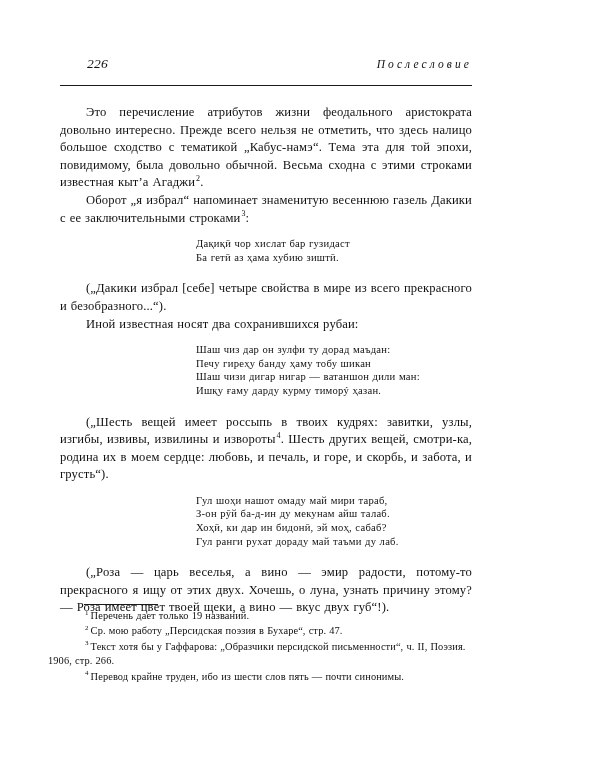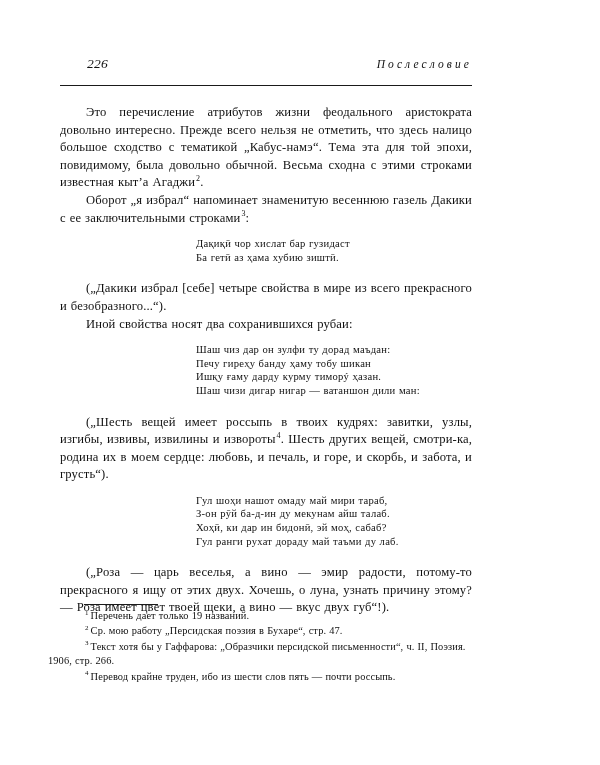--- a/index.html
+++ b/index.html
@@ -137,43 +137,43 @@
 
     <p class="para indent"><span>Оборот „я избрал“ напоминает знаменитую весеннюю газель Дакики с ее заключительными строками</span><sup>3</sup><span>:</span></p>
 
     <div class="verse verse-gap-top verse-gap-bot">
       <div>Дақиқӣ чор хислат бар гузидаст</div>
       <div>Ба гетӣ аз ҳама хубию зиштӣ.</div>
     </div>
 
     <p class="para indent">(„Дакики избрал [себе] четыре свойства  в мире из всего прекрасного и безобразного...“).</p>
 
-    <p class="para indent">Иной свойства носят два сохранившихся рубаи:</p>
+    <p class="para indent">Иной известная носят два сохранившихся рубаи:</p>
 
     <div class="verse verse-gap-top verse-gap-bot">
       <div>Шаш чиз дар он зулфи ту дорад маъдан:</div>
       <div>Печу гиреҳу банду ҳаму тобу шикан</div>
+      <div>Шаш чизи дигар нигар — ватаншон дили ман:</div>
       <div>Ишқу ғаму дарду курму тиморý ҳазан.</div>
-      <div>Шаш чизи дигар нигар — ватаншон дили ман:</div>
     </div>
 
     <p class="para indent"><span>(„Шесть вещей имеет россыпь в твоих кудрях: завитки, узлы, изгибы, извивы, извилины и извороты</span><sup>4</sup><span>. Шесть других вещей, смотри-ка, родина их в моем сердце: любовь, и печаль, и горе, и скорбь, и забота, и грусть“).</span></p>
 
     <div class="verse verse-gap-top verse-gap-bot">
       <div>Гул шоҳи нашот омаду май мири тараб,</div>
       <div>З-он рӯй ба-д-ин ду мекунам айш талаб.</div>
       <div>Хоҳӣ, ки дар ин бидонӣ, эй моҳ, сабаб?</div>
       <div>Гул ранги рухат дораду май таъми ду лаб.</div>
     </div>
 
     <p class="para indent">(„Роза — царь веселья, а вино — эмир радости, потому-то прекрасного я ищу от этих двух. Хочешь, о луна, узнать причину этому? — Роза имеет цвет твоей щеки, а вино — вкус двух губ“!).</p>
 
   </div>
 
   <div class="footnotes">
     <hr class="fn-rule">
     <p><sup>1</sup><span>Перечень дает только 19 названий.</span></p>
     <p><sup>2</sup><span>Ср. мою работу „Персидская поэзия в Бухаре“, стр. 47.</span></p>
     <p><sup>3</sup><span>Текст хотя бы у Гаффарова: „Образчики персидской письменности“, ч. II, Поэзия. 1906, стр. 266.</span></p>
-    <p><sup>4</sup><span>Перевод крайне труден, ибо из шести слов пять — почти  россыпь.</span></p>
+    <p><sup>4</sup><span>Перевод крайне труден, ибо из шести слов пять — почти  синонимы.</span></p>
   </div>
 
 </div>
 
 </body></html>

